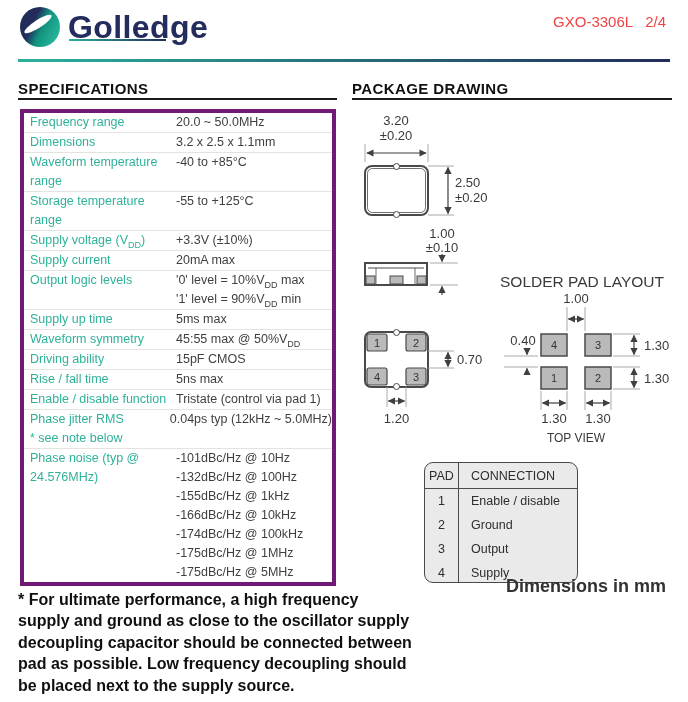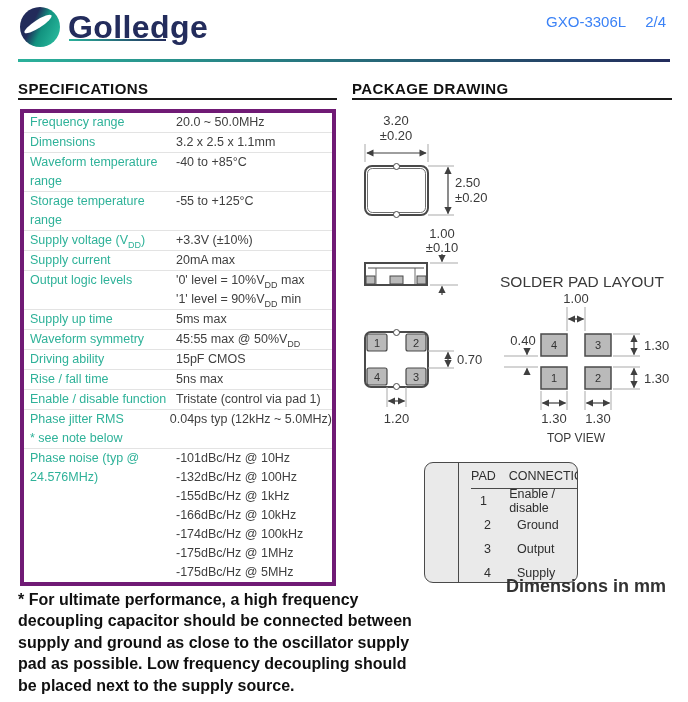--- a/index.html
+++ b/index.html
@@ -9,22 +9,22 @@
   }
   
   .logo-mark { position:absolute; left:20px; top:7px; width:40px; height:40px; border-radius:50%;
     background:linear-gradient(115deg, #222b5a 0%, #222b5a 34%, #12927f 55%, #2fc3a4 100%); }
   .logo-mark::after { content:""; position:absolute; left:2px; top:13px; width:32px; height:8px;
     background:#ffffff; border-radius:50%; transform:rotate(-33deg); }
   .brand-text { position:absolute; left:68px; top:9px; font-size:32px; font-weight:bold;
     color:#232c5c; letter-spacing:0.4px; }
   .brand-underline { position:absolute; left:69px; top:39px; width:97px; height:2px;
     background:linear-gradient(90deg,#2bb19b,#232c5c); }
-  .doc-ref { position:absolute; right:22px; top:13px; display:flex; gap:19px;
-    font-size:15px; color:#3b82f6;text-align:center; }
+  .doc-ref { position:absolute; right:22px; top:13px; display:flex; gap:12px;
+    font-size:15px; color:#ef4444;text-align:center; }
   .header-rule { position:absolute; left:18px; top:59px; width:652px; height:2.5px;
     background:linear-gradient(90deg,#2bb19b,#232c5c); }
   
   .section-title { position:absolute; top:80px; font-size:15px; font-weight:bold;
     letter-spacing:0.4px; color:#111111; }
   .section-rule { position:absolute; top:98px; height:2px; background:#1a1a1a; }
   
   .spec-table { position:absolute; left:20px; top:109px; width:308px;
     border:4px solid #701a75; font-size:12.5px; line-height:19px; }
   .spec-row { display:flex; border-bottom:1px solid #e3e3e3; }
@@ -38,21 +38,21 @@
   .pkg-svg text.t-num { font-size:11px; fill:#333333; }
   .pkg-svg text.t-heading { font-size:15.5px; }
   .pkg-svg text.t-caption { font-size:12px; }
   .ext { stroke:#a9a9a9; stroke-width:1; }
   .dim { stroke:#3f3f3f; stroke-width:1.2; }
   .body-line { stroke:#4a4a4a; fill:#ffffff; }
   .pad-fill { fill:#bababa; stroke:#4a4a4a; }
   
   .pad-table { position:absolute; left:424px; top:462px; width:154px; height:121px;
     background:#eaeaea; border:1.5px solid #4a4a4a; border-radius:9px; overflow:hidden;
-    font-size:12.5px; color:#2e2e2e; box-sizing:border-box;padding-left:46px; }
+    font-size:12.5px; color:#2e2e2e; box-sizing:border-box; }
   .pad-table .vline { position:absolute; left:33px; top:0; bottom:0; width:1.2px; background:#4a4a4a; }
   .pt-row { display:flex; height:24px; align-items:center; }
   .pt-row.pt-header { height:25px; border-bottom:1.2px solid #4a4a4a; }
   .pt-col-pad { width:33px; text-align:center; }
   .pt-col-conn { padding-left:13px; }
   
   .units-note { position:absolute; right:22px; top:576px; font-size:18px;
     font-weight:600; color:#333333; }
   .footnote { position:absolute; left:18px; top:589px; font-size:16px; font-weight:bold;
     color:#101010; line-height:21.4px; white-space:nowrap; }
@@ -324,17 +324,17 @@
         <div class="pt-col-pad">4</div>
         <div class="pt-col-conn">Supply</div>
       </div>
     </div>
 </div>
 
 <div class="units-note">Dimensions in mm</div>
 
 <div class="footnote">
     <div>* For ultimate performance, a high frequency</div>
+    <div>supply and ground as close to the oscillator supply</div>
     <div>decoupling capacitor should be connected between</div>
-    <div>supply and ground as close to the oscillator supply</div>
     <div>pad as possible. Low frequency decoupling should</div>
     <div>be placed next to the supply source.</div>
   </div>
 
 </body></html>

